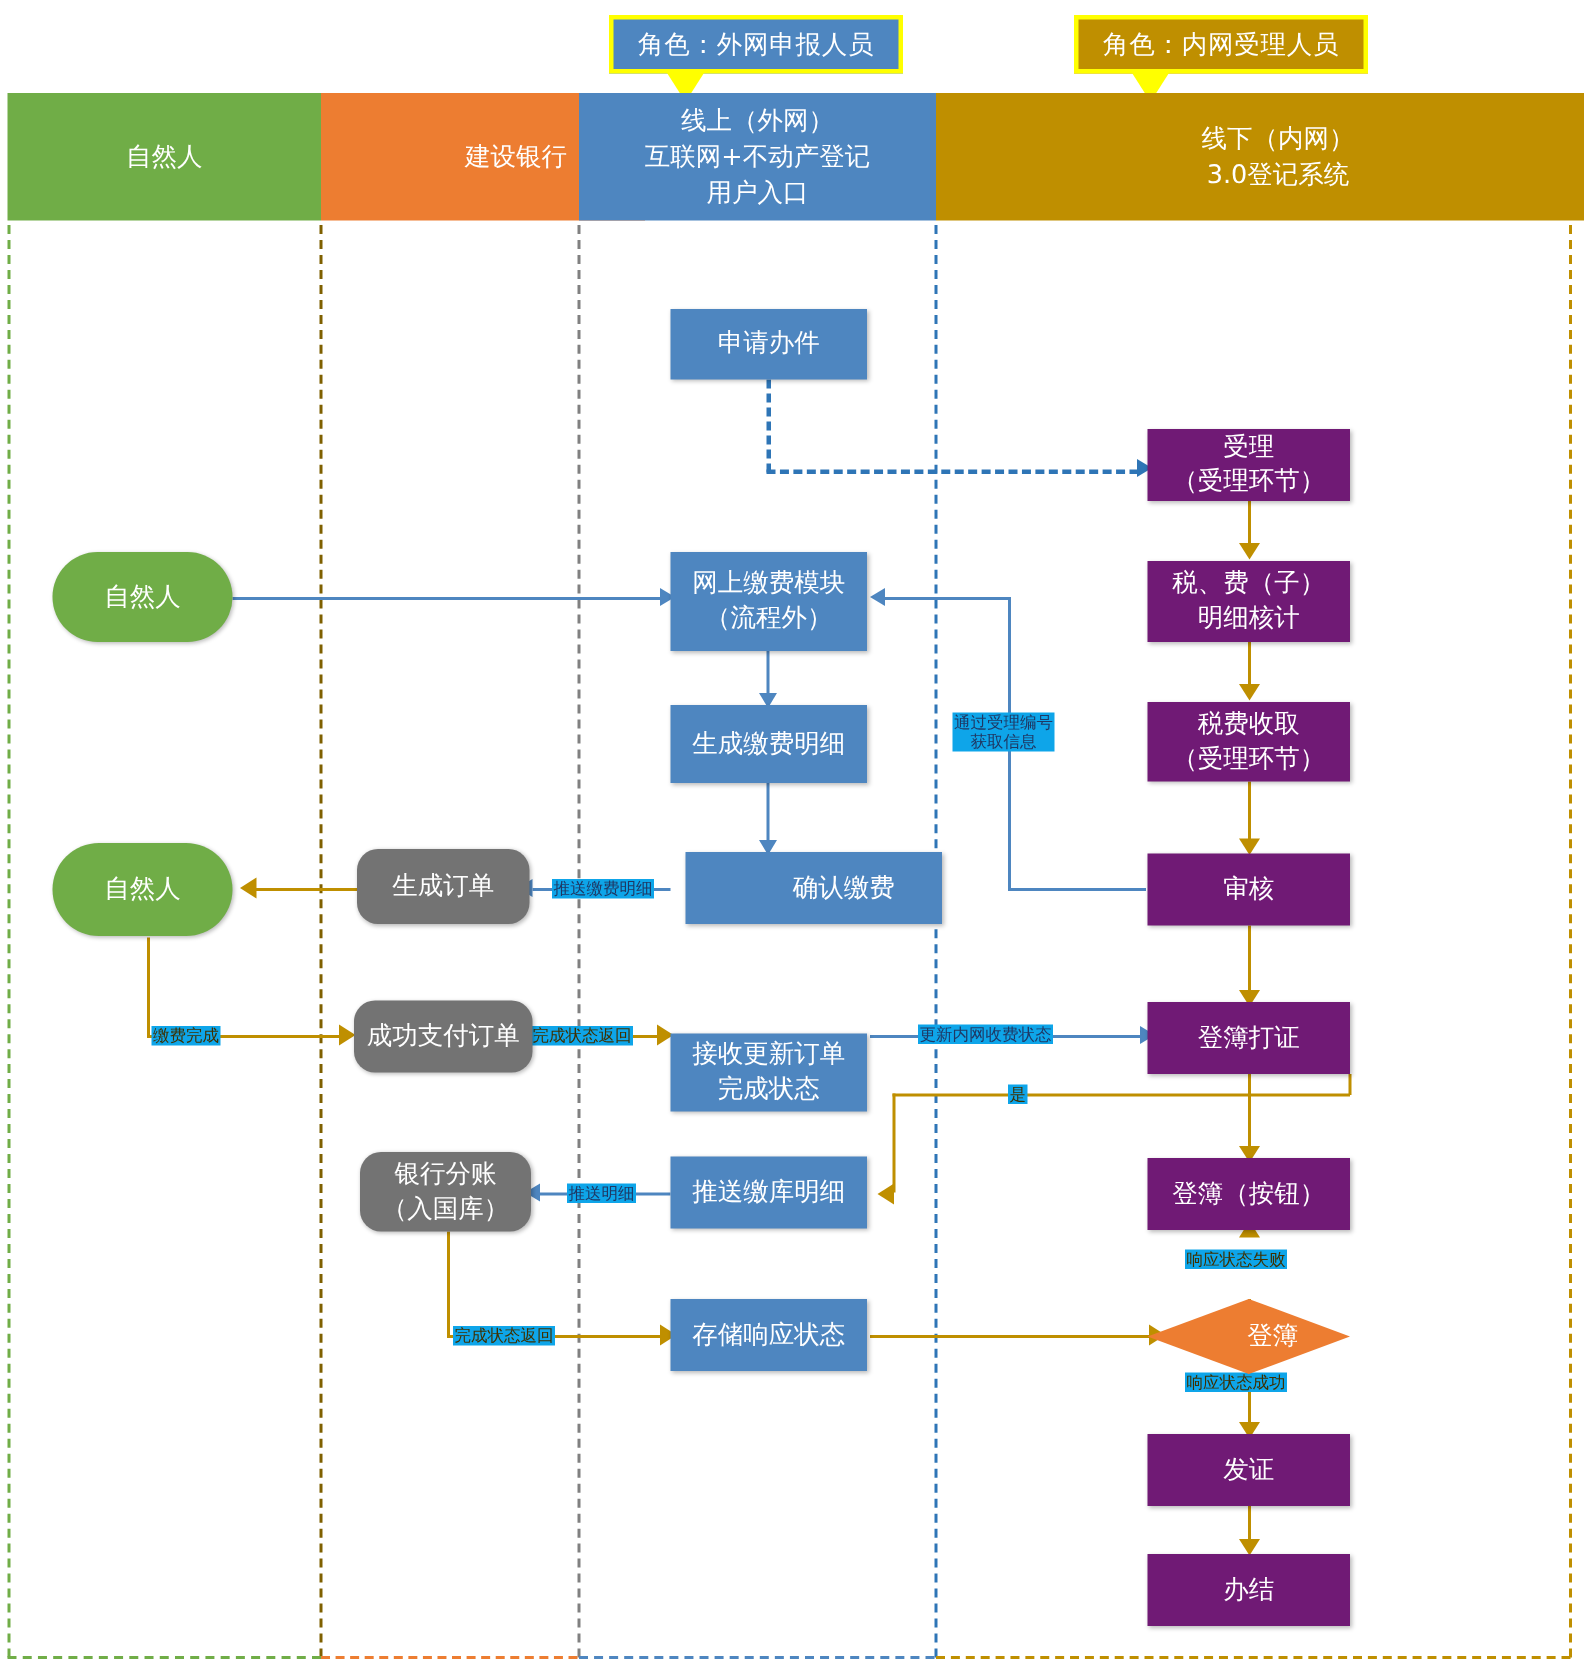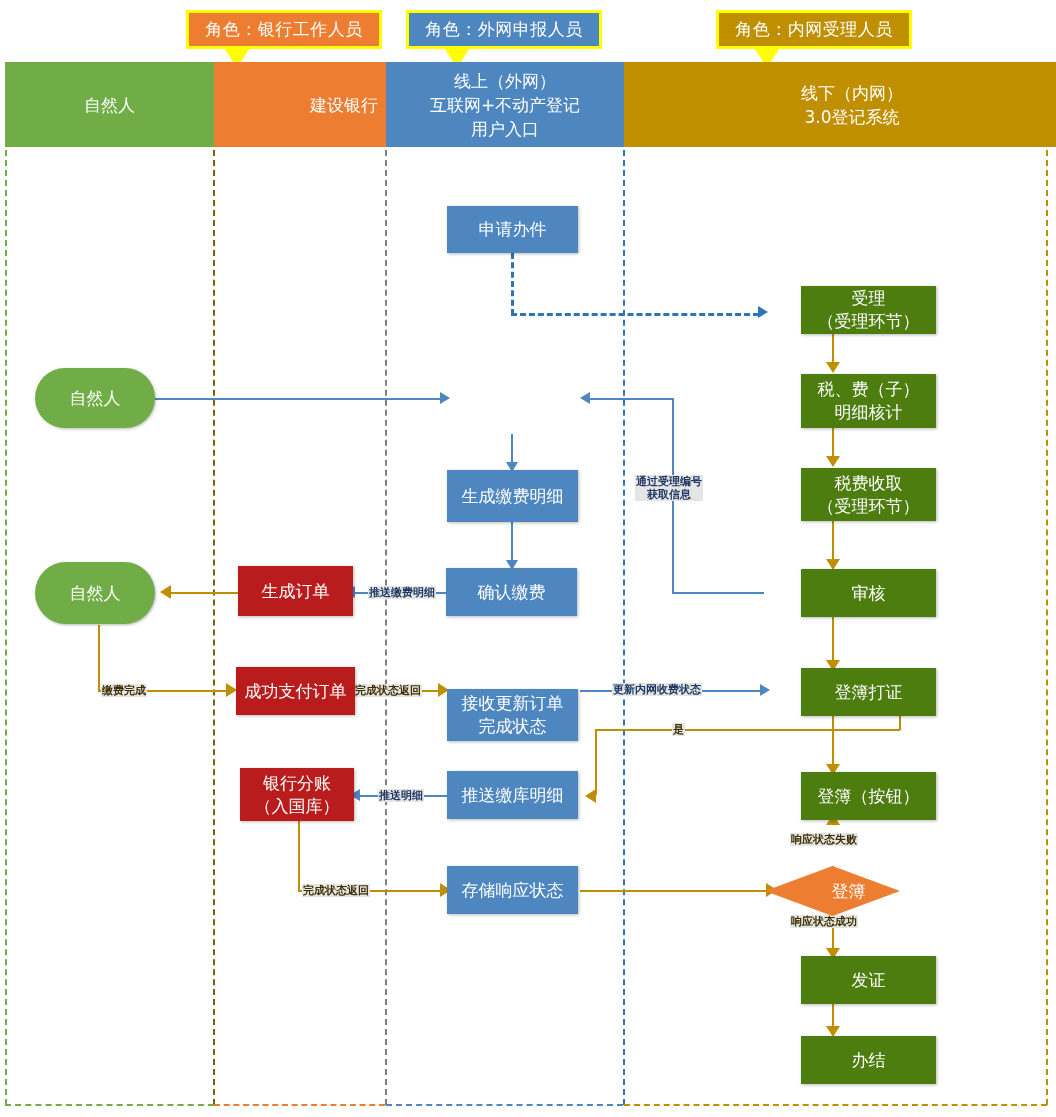--- a/index.html
+++ b/index.html
@@ -26,22 +26,22 @@
   .lane-head.blue{background:#4E86C0;}
   .lane-head.gold{background:#BF8F00;padding-left:16px;}
   .divider{position:absolute;width:0;border-left:2px dashed;}
   .botline{position:absolute;height:0;border-top:2px dashed;}
 
   
   .node{position:absolute;color:#fff;font-size:17px;line-height:23px;text-align:center;
         display:flex;align-items:center;justify-content:center;
         box-shadow:1px 1px 3px rgba(0,0,0,.28);}
   .node.blue{background:#4E86C0;}
-  .node.orange{background:#b91c1c;}
-  .node.gold{background:#4d7c0f;margin-left:36px;}
+  .node.orange{background:#737373;border-radius:14px;}
+  .node.gold{background:#701a75;}
   .node.green{background:#70AD47;border-radius:40px;}
   .node.diamond{background:transparent;box-shadow:none;}
   .diamond .dshape{position:absolute;inset:0;background:#ED7D31;
         clip-path:polygon(50% 0,100% 50%,50% 100%,0 50%);
         filter:drop-shadow(1px 2px 2px rgba(0,0,0,.3));}
   .diamond .dtext{position:relative;z-index:2;margin-left:32px;}
 
   
   .ln{position:absolute;}
   .h{height:0;}
@@ -55,33 +55,29 @@
 
   .arrow{position:absolute;width:0;height:0;}
   .ar-r{border-top:6px solid transparent;border-bottom:6px solid transparent;border-left:10px solid #4E86C0;}
   .ar-l{border-top:6px solid transparent;border-bottom:6px solid transparent;border-right:10px solid #4E86C0;}
   .ar-d{border-left:6px solid transparent;border-right:6px solid transparent;border-top:10px solid #4E86C0;}
   .gar-r{border-top:7px solid transparent;border-bottom:7px solid transparent;border-left:11px solid #BF8F00;}
   .gar-l{border-top:7px solid transparent;border-bottom:7px solid transparent;border-right:11px solid #BF8F00;}
   .gar-d{border-left:7px solid transparent;border-right:7px solid transparent;border-top:11px solid #BF8F00;}
   .gar-u{border-left:7px solid transparent;border-right:7px solid transparent;border-bottom:11px solid #BF8F00;}
 
-  .elabel{position:absolute;font-size:11px;color:#1F3864;background:#e5e5e5;
-          white-space:nowrap;line-height:13px;text-align:center;padding:0 1px;font-weight:bold;}
+  .elabel{position:absolute;font-size:11px;color:#1F3864;background:#0ea5e9;
+          white-space:nowrap;line-height:13px;text-align:center;padding:0 1px;}
   .elabel.g{color:#3F3000;}
 </style>
 </head>
 <body>
 
 <div id="canvas">
 
-  <div class="callout orange" style="left:186px;top:10px;width:190px;height:33px;">
-    <span>角色：银行工作人员</span>
-    <span class="tail"></span>
-  </div>
   <div class="callout blue" style="left:406px;top:10px;width:190px;height:33px;">
     <span>角色：外网申报人员</span>
     <span class="tail"></span>
   </div>
   <div class="callout gold" style="left:716px;top:10px;width:190px;height:33px;">
     <span>角色：内网受理人员</span>
     <span class="tail"></span>
   </div>
 
   <div class="lane-head green" style="left:5px;top:62px;width:209px;height:85px;">
@@ -198,26 +194,30 @@
   <div class="ln h gl" style="left:580px;top:890px;width:190px;"></div>
   <div class="arrow gar-r" style="left:766px;top:883px;"></div>
 
   <div class="elabel g" style="left:790px;top:833px;">响应状态失败</div>
   <div class="elabel g" style="left:790px;top:915px;">响应状态成功</div>
 
   <div class="node blue" style="left:447px;top:206px;width:131px;height:47px;text-align:right;">
     <span>申请办件</span>
   </div>
 
+  <div class="node blue" style="left:447px;top:368px;width:131px;height:66px;flex-direction:column;">
+    <span>网上缴费模块</span>
+    <span>（流程外）</span>
+  </div>
 
   <div class="node blue" style="left:447px;top:470px;width:131px;height:52px;">
     <span>生成缴费明细</span>
   </div>
 
-  <div class="node blue" style="left:446px;top:568px;width:131px;height:48px;">
+  <div class="node blue" style="left:457px;top:568px;width:131px;height:48px;padding-left:40px;">
     <span>确认缴费</span>
   </div>
 
   <div class="node blue" style="left:447px;top:689px;width:131px;height:52px;flex-direction:column;">
     <span>接收更新订单</span>
     <span>完成状态</span>
   </div>
 
   <div class="node blue" style="left:447px;top:771px;width:131px;height:48px;">
     <span>推送缴库明细</span>

